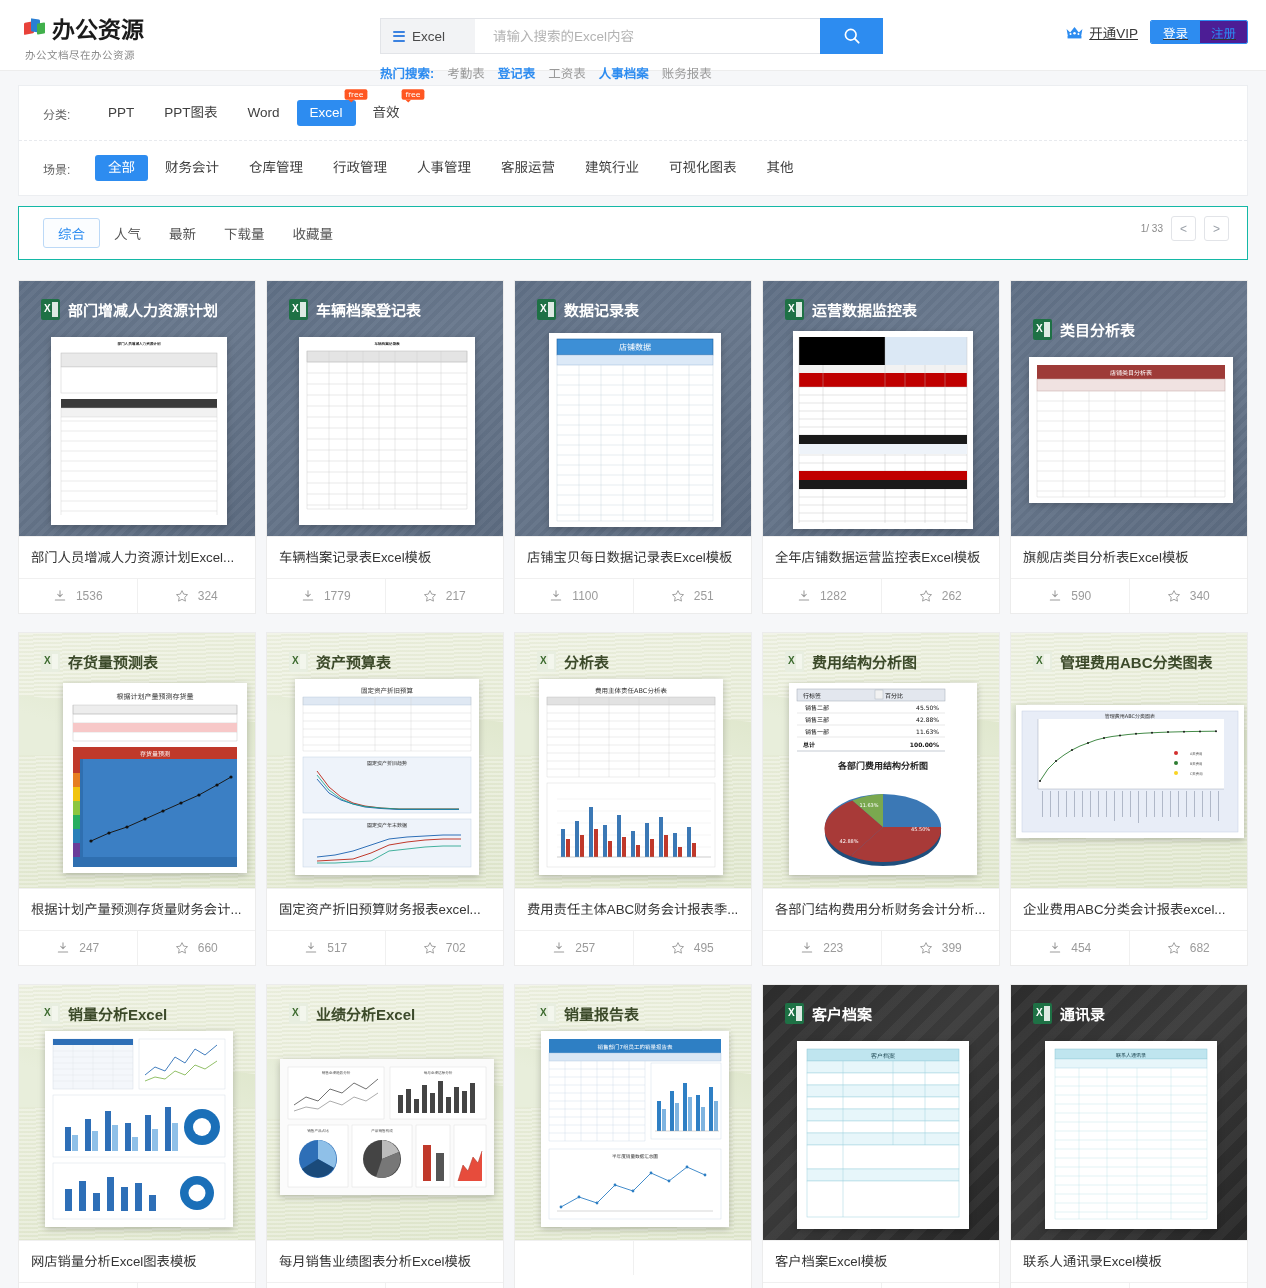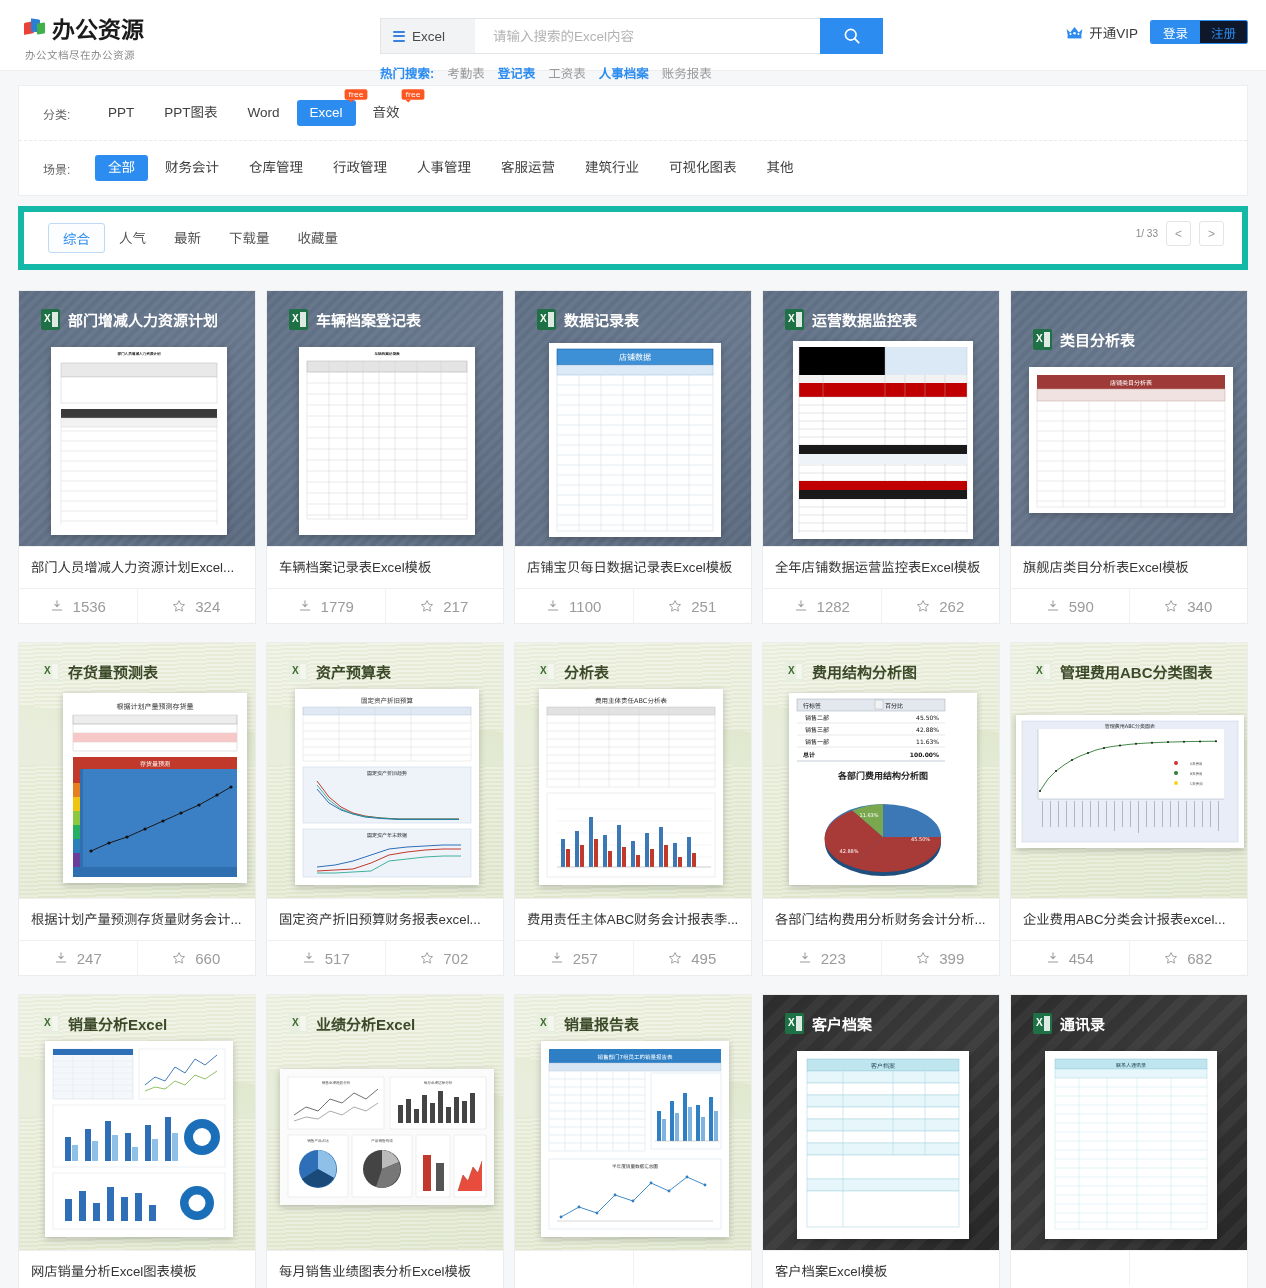--- a/index.html
+++ b/index.html
@@ -58,27 +58,27 @@
   .search-btn svg { width:20px; height:20px; }
 
   .hot-row {
     position:absolute; left: 380px; top: 63px; display:flex; align-items:center; gap: 13px;
     font-size: 12.5px;
   }
   .hot-label { color:#2d8cf0; font-weight:bold; }
   .hot-kw { color:#9a9a9a; }
   .hot-kw.on { color:#2d8cf0; font-weight:bold; }
 
-  .user-area { position:absolute; right: 18px; top: 20px; display:flex; align-items:center; gap:12px; }
+  .user-area { position:absolute; right: 18px; top: 20px; display:flex; align-items:center; gap:12px;text-decoration:underline; }
   .vip { display:flex; align-items:center; gap:5px; font-size:13.5px; color:#3a3a3a;}
   .crown { width:19px; height:15px; position:relative; }
   .crown svg { width:19px; height:15px; }
   .auth { display:flex; height:24px; border:1px solid #2d8cf0; border-radius:2px; overflow:hidden; }
   .auth .login { background:#2d8cf0; color:#fff; font-size:12.5px; padding:0 12px; display:flex; align-items:center;}
-  .auth .reg { background:#0f172a; color:#2d8cf0; font-size:12.5px; padding:0 11px; display:flex; align-items:center;}
+  .auth .reg { background:#4c1d95; color:#2d8cf0; font-size:12.5px; padding:0 11px; display:flex; align-items:center;}
 
   
   .filter-shell { background:#f6f7f9; padding: 14px 18px 12px 18px; }
   .filter-card { background:#fff; border:1px solid #eceef1; }
   .filter-row { display:flex; align-items:center; padding: 14px 24px; }
   .filter-row + .filter-row { border-top: 1px dashed #e8eaee; }
   .f-label { font-size:12px; color:#666; width: 52px; flex:0 0 auto; }
   .f-items { display:flex; align-items:flex-start; gap: 4px; flex-wrap:wrap; }
   .chip {
     font-size:13.5px; color:#3f3f3f; padding: 4px 13px; border-radius:3px; cursor:pointer;
@@ -89,22 +89,22 @@
     position:absolute; top:-11px; right:-12px; background:#ff5722; color:#fff;
     font-size:8px; line-height:11px; padding:0 4px; border-radius:2px;
     font-family:"DejaVu Sans", sans-serif; transform: scale(0.95);
   }
   .free-tag::after {
     content:""; position:absolute; left:4px; bottom:-3px; border-left:3px solid transparent;
     border-right:3px solid transparent; border-top:3px solid #ff5722;
   }
 
   .sort-card {
-    background:#fff; border:6px solid #14b8a6; margin-top: 10px;
-    display:flex; align-items:flex-start; padding: 11px 24px; position:relative;
+    background:#fff; border:1px solid #14b8a6; margin-top: 10px;
+    display:flex; align-items:center; padding: 11px 24px; position:relative;
   }
   .sort-item { font-size:13.5px; color:#555; padding: 4px 14px; cursor:pointer; border-radius:3px; }
   .sort-item.active { color:#2d8cf0; border:1px solid #bcd9f7; background:#fbfdff; }
   .pager { position:absolute; right: 18px; top: 9px; display:flex; align-items:center; gap:8px; }
   .pg-num { font-size:10px; color:#8a8a8a; }
   .pg-btn {
     width:25px; height:25px; border:1px solid #e2e4e8; border-radius:3px; background:#fff;
     display:flex; align-items:center; justify-content:center; font-size:12px; color:#9aa0a8; cursor:pointer;
   }
 
@@ -169,21 +169,21 @@
   .mini-title { font-size:3.6px; text-align:center; color:#333; padding-top:4px; font-weight:bold;}
 
   .card-title {
     font-size: 13.3px; color:#353535; padding: 13px 12px 12px 12px; line-height:16px;
     white-space:nowrap; overflow:hidden; text-overflow:ellipsis;
     border-top:1px solid #f0f0f0;
   }
   .card-stats { display:flex; border-top:1px solid #f0f0f0; height: 35px; }
   .stat {
     flex:1; display:flex; align-items:center; justify-content:center; gap:9px;
-    font-size:15px; color:#9b9b9b;
+    font-size:12px; color:#9b9b9b;
   }
   .stat + .stat { border-left:1px solid #f0f0f0; }
   .stat svg { width:14px; height:14px; }
 </style>
 </head>
 <body>
 
 <div class="page">
 
   <div class="header">
@@ -1236,20 +1236,21 @@
                     <line x1="34" y1="27" x2="34" y2="178"></line>
                   <line x1="62" y1="27" x2="62" y2="178"></line>
                     <line x1="92" y1="27" x2="92" y2="178"></line>
                   <line x1="126" y1="27" x2="126" y2="178"></line>
                     <line x1="162" y1="27" x2="162" y2="178"></line>
                   <line x1="10" y1="178" x2="162" y2="178"></line>
                 </g>
               </svg>
             </div>
           </div>
+          <div class="card-title">联系人通讯录Excel模板</div>
           <div class="card-stats">
             <div class="stat">
               
               
             </div>
             <div class="stat">
               
               
             </div>
           </div>

